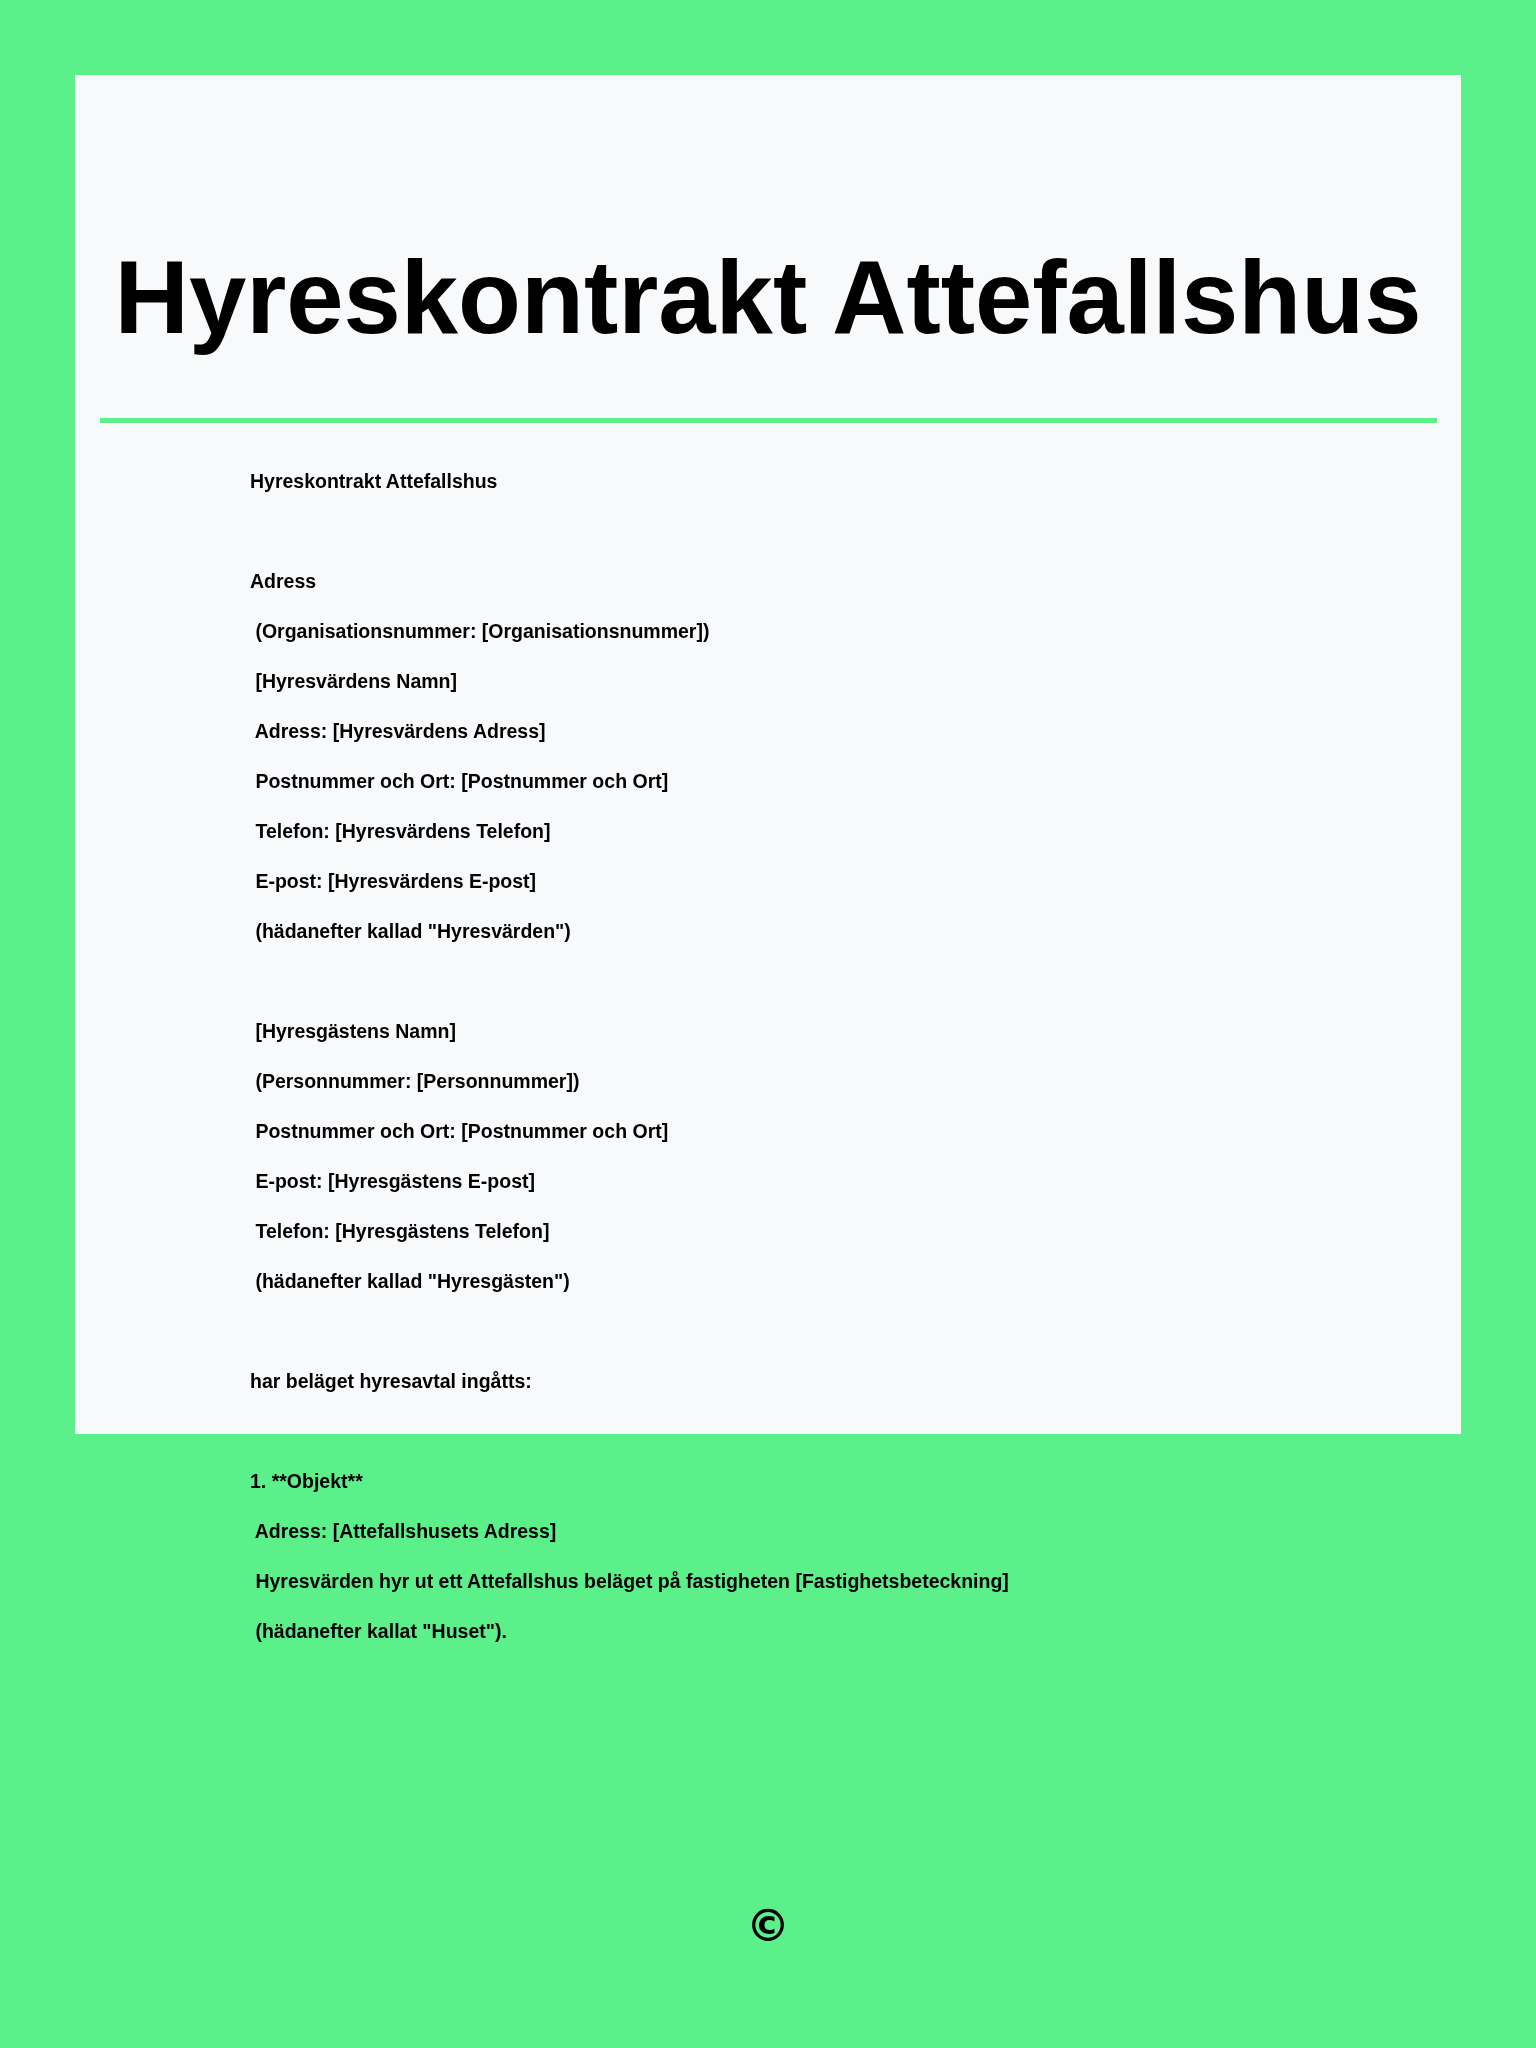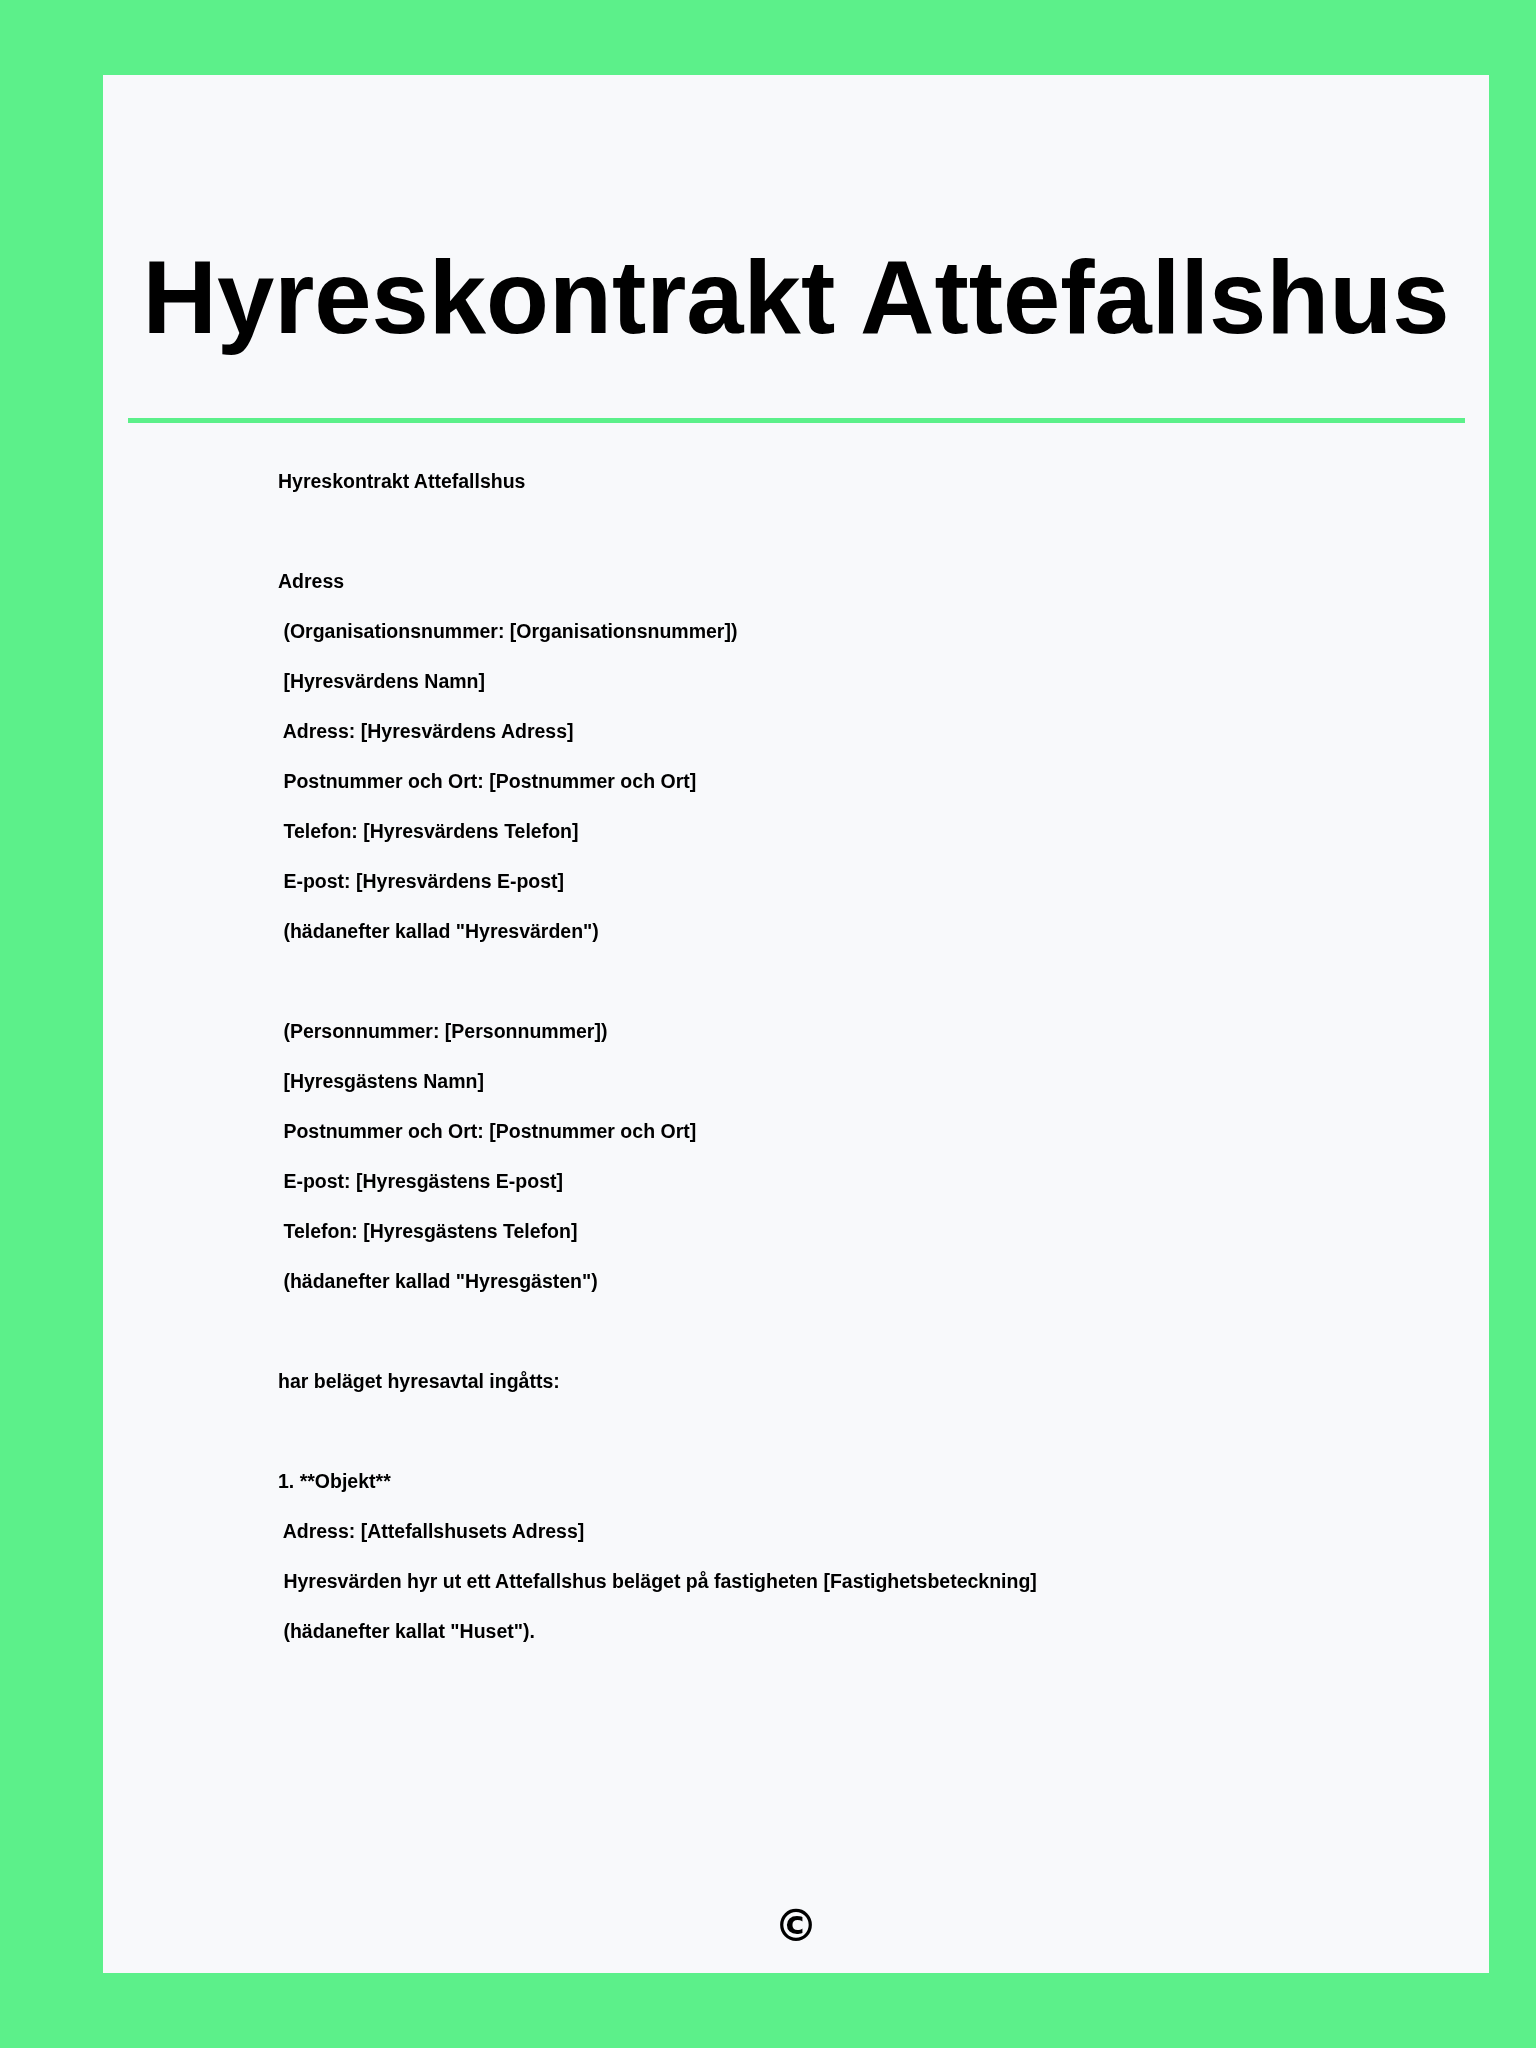--- a/index.html
+++ b/index.html
@@ -12,23 +12,22 @@
       background: #5cf08a;
       position: relative;
       overflow: hidden;
       font-family: "Liberation Sans", sans-serif;
     }
     .page {
       position: absolute;
       left: 75px;
       top: 75px;
       width: 1386px;
-      height: 1898px;
+      height: 1359px;
       background: #f8f9fb;
-      margin-left: 28px;
     }
     .title {
       position: absolute;
       left: 0;
       top: 238px;
       width: 100%;
       text-align: center;
       font-family: "Liberation Sans", sans-serif;
       font-weight: bold;
       font-size: 103px;
@@ -91,22 +90,22 @@
     <span class="line blank"></span>
     <span class="line">Adress</span>
     <span class="line"> (Organisationsnummer: [Organisationsnummer])</span>
     <span class="line"> [Hyresvärdens Namn]</span>
     <span class="line"> Adress: [Hyresvärdens Adress]</span>
     <span class="line"> Postnummer och Ort: [Postnummer och Ort]</span>
     <span class="line"> Telefon: [Hyresvärdens Telefon]</span>
     <span class="line"> E-post: [Hyresvärdens E-post]</span>
     <span class="line"> (hädanefter kallad "Hyresvärden")</span>
     <span class="line blank"></span>
+    <span class="line"> [Hyresgästens Namn]</span>
     <span class="line"> (Personnummer: [Personnummer])</span>
-    <span class="line"> [Hyresgästens Namn]</span>
     <span class="line"> Postnummer och Ort: [Postnummer och Ort]</span>
     <span class="line"> E-post: [Hyresgästens E-post]</span>
     <span class="line"> Telefon: [Hyresgästens Telefon]</span>
     <span class="line"> (hädanefter kallad "Hyresgästen")</span>
     <span class="line blank"></span>
     <span class="line">har beläget hyresavtal ingåtts:</span>
     <span class="line blank"></span>
     <span class="line">1. **Objekt**</span>
     <span class="line"> Adress: [Attefallshusets Adress]</span>
     <span class="line"> Hyresvärden hyr ut ett Attefallshus beläget på fastigheten [Fastighetsbeteckning]</span>

